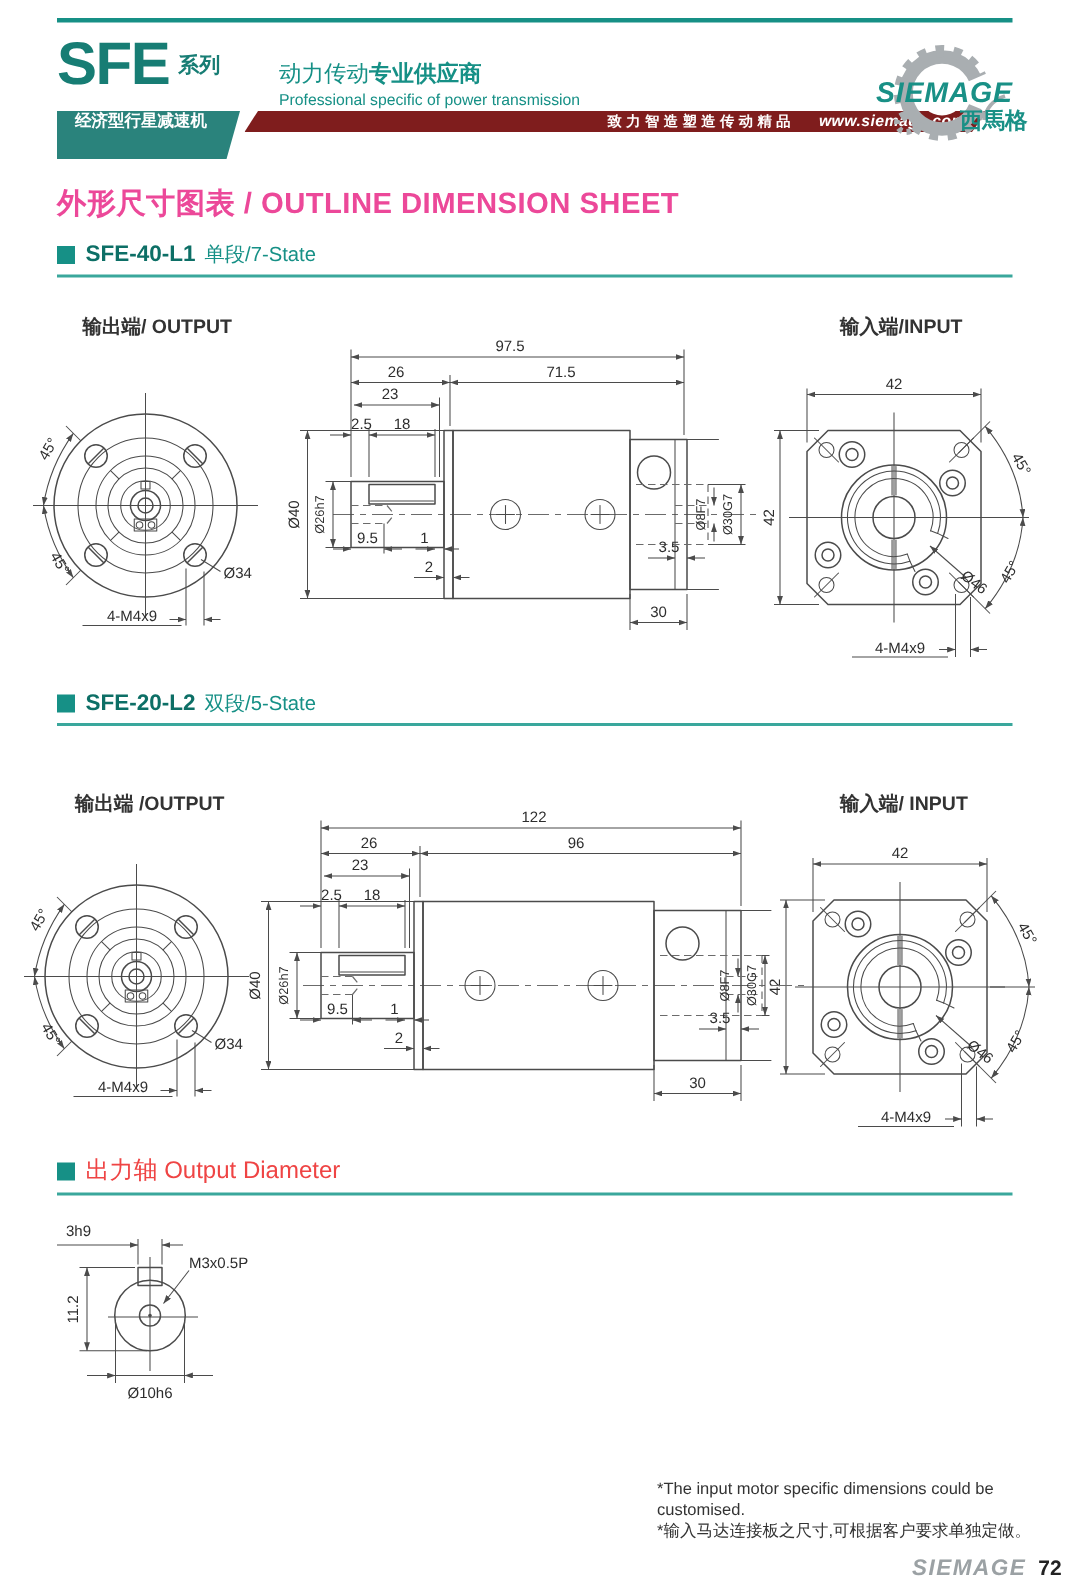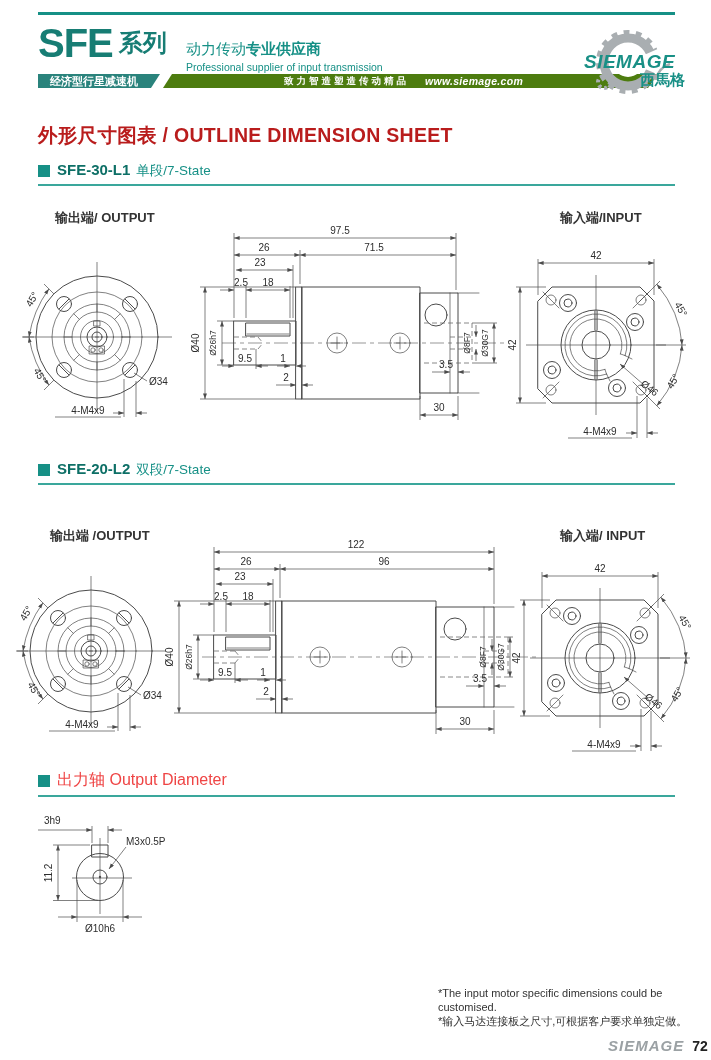--- a/index.html
+++ b/index.html
@@ -14,36 +14,36 @@
   .cln{stroke:#6b6b6b;stroke-width:.7;fill:none;stroke-dasharray:14 4 4 4}
   .dl{stroke:#4b4b4b;stroke-width:.7;fill:none}
   .dm{font-size:10px;fill:#2d2d2d}
   .dm8{font-size:8.5px;fill:#2d2d2d}
   .mid{text-anchor:middle}
   .cjk{font-size:13px;fill:#333;font-weight:bold}
   
   .toprule{left:38px;top:12px;width:637px;height:3px;background:#169086}
   .sfe{left:38px;top:26px;display:flex;align-items:center;color:#177d74}
   .sfe .big{font-size:40px;font-weight:800;letter-spacing:-1px;line-height:34px}
-  .sfe .suf{font-size:24px;font-weight:700;margin-left:6px;line-height:22px}
+  .sfe .suf{font-size:14px;font-weight:700;margin-left:6px;line-height:22px}
   .tagline{left:186px;top:40px;color:#169086}
   .tagline .l1{font-size:15px}
   .tagline .l1 b{font-weight:800}
   .tagline .l2{font-size:10.5px;margin-top:2px}
-  .banner-dark{left:38px;top:74px;width:122px;height:14px;background:#2a837c;
+  .banner-dark{left:38px;top:74px;width:122px;height:32px;background:#2a837c;
     clip-path:polygon(0 0,100% 0,calc(100% - 9px) 100%,0 100%);
     color:#fff;font-size:11px;font-weight:bold;line-height:14px;padding-left:12px;box-sizing:border-box}
-  .banner-light{left:163px;top:74px;width:495px;height:14px;background:#4d7c0f;
+  .banner-light{left:163px;top:74px;width:495px;height:14px;background:#7f1d1d;
     clip-path:polygon(9px 0,100% 0,calc(100% - 10px) 100%,0 100%);
-    display:flex;justify-content:center;align-items:center;color:#fff;box-sizing:border-box;padding-right:14px}
+    display:flex;justify-content:flex-end;align-items:center;color:#fff;box-sizing:border-box;padding-right:14px}
   .banner-light .slog{font-size:9.5px;letter-spacing:3px;font-weight:bold}
   .banner-light .url{font-size:10.5px;font-weight:bold;font-style:italic;margin-left:16px;letter-spacing:.3px}
   .brandlogo{left:578px;top:24px;width:130px;height:70px}
   
-  .pagetitle{left:38px;top:122px;font-size:19.5px;font-weight:800;color:#b91c1c;letter-spacing:.3px}
+  .pagetitle{left:38px;top:122px;font-size:19.5px;font-weight:800;color:#ec4899;letter-spacing:.3px}
   .sec{left:38px;width:637px;border-bottom:2px solid #3aa79c;padding-bottom:4px;display:flex;align-items:baseline}
   .sec .sq{width:12px;height:12px;background:#169086;margin-right:7px;align-self:center}
   .sec .code{font-size:15px;font-weight:800;color:#0d6f66;margin-right:6px}
   .sec .typ{font-size:13.5px;color:#169086}
   .sec3t{font-size:16px;color:#ef4444}
   
   .notes{left:438px;top:986px;font-size:11px;color:#333;line-height:14px}
   .pfoot{left:608px;top:1037px;display:flex;align-items:baseline}
   .pfoot .b{font-size:15px;font-weight:800;font-style:italic;color:#9ba1a4;letter-spacing:1px}
   .pfoot .p{font-size:14px;font-weight:800;color:#222;margin-left:8px}
@@ -204,21 +204,21 @@
 
   <div class="abs toprule"></div>
 
   <div class="abs sfe">
     <span class="big">SFE</span>
     <span class="suf">系列</span>
   </div>
 
   <div class="abs tagline">
     <div class="l1"><span>动力传动</span><b>专业供应商</b></div>
-    <div class="l2">Professional supplier of input transmission</div>
+    <div class="l2">Professional specific of power transmission</div>
   </div>
 
   <div class="abs banner-dark">经济型行星减速机</div>
   <div class="abs banner-light">
     <span class="slog">致力智造塑造传动精品</span>
     <span class="url">www.siemage.com</span>
   </div>
 
   <svg class="abs brandlogo" viewBox="0 0 130 70">
     <g>
@@ -230,21 +230,21 @@
     </g>
     <path d="M78,56 Q80,44 92,40" fill="none" stroke="#a9aeb1" stroke-width="2.5"></path>
     <text x="6" y="44" font-size="19" font-style="italic" font-weight="800" fill="#199086" letter-spacing="0.5">SIEMAGE</text>
     <text x="62" y="61" font-size="15" font-weight="700" fill="#199086">西馬格</text>
   </svg>
 
   <div class="abs pagetitle">外形尺寸图表 / OUTLINE DIMENSION SHEET</div>
 
   <div class="abs sec" style="top:161px">
     <span class="sq"></span>
-    <span class="code">SFE-30-L1</span>
+    <span class="code">SFE-40-L1</span>
     <span class="typ">单段/7-State</span>
   </div>
 
   <svg class="abs" style="left:0;top:203px" width="711" height="262">
     <g transform="translate(0,-203)">
       <text class="cjk" x="55" y="222">输出端/ OUTPUT</text>
       <text class="cjk" x="560" y="222">输入端/INPUT</text>
 
       <use href="#g-out-flange" transform="translate(97,337)"></use>
       <use href="#g-in-flange" transform="translate(596,345)"></use>
@@ -346,21 +346,21 @@
         <line class="dl" x1="472" y1="323" x2="497" y2="323"></line>
         <line class="dl" x1="472" y1="363" x2="497" y2="363"></line>
         <line class="dl" x1="494" y1="323" x2="494" y2="363" marker-start="url(#arr)" marker-end="url(#arr)"></line>
       </g>
     </g>
   </svg>
 
   <div class="abs sec" style="top:460px">
     <span class="sq"></span>
     <span class="code">SFE-20-L2</span>
-    <span class="typ">双段/7-State</span>
+    <span class="typ">双段/5-State</span>
   </div>
 
   <svg class="abs" style="left:0;top:518px" width="711" height="258">
     <g transform="translate(0,-518)">
       <text class="cjk" x="50" y="540">输出端 /OUTPUT</text>
       <text class="cjk" x="560" y="540">输入端/ INPUT</text>
 
       <use href="#g-out-flange" transform="translate(91,651)"></use>
       <use href="#g-in-flange" transform="translate(600,658)"></use>
 

